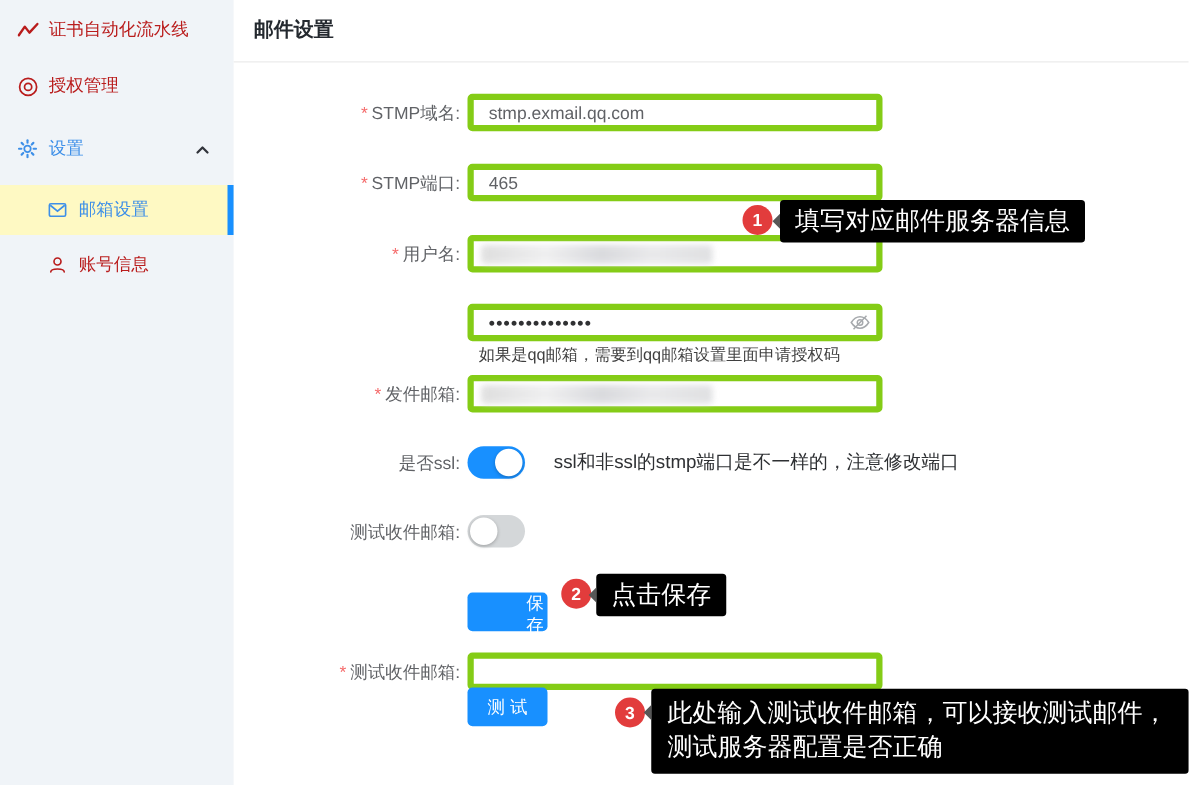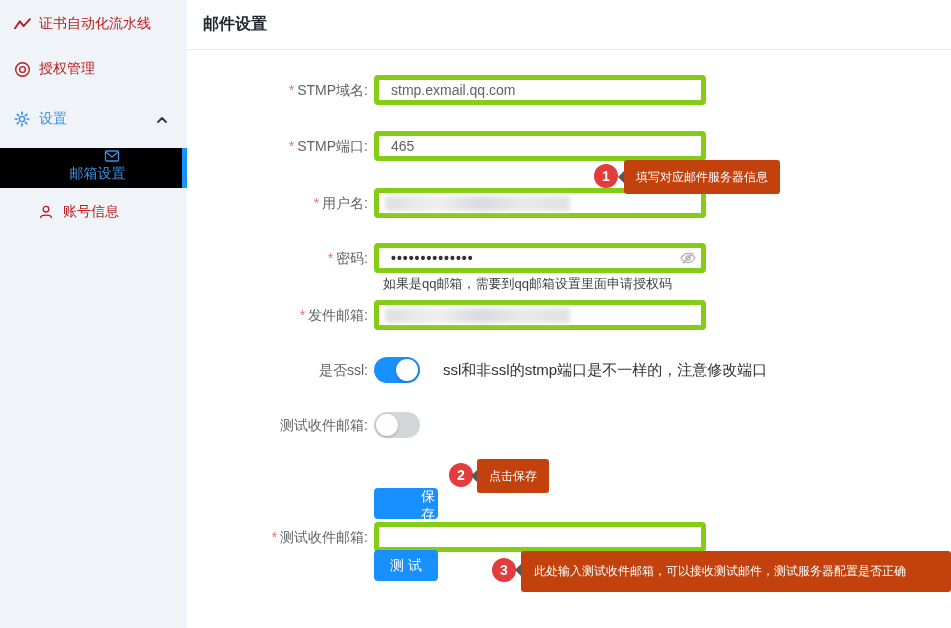--- a/index.html
+++ b/index.html
@@ -20,21 +20,21 @@
   }
   .side-item {
     position: absolute; left: 0; width: 187px; height: 40px;
     display: flex; align-items: center;
     font-size: 14px; color: #b91c1c; cursor: pointer;
   }
   .side-item .ico { margin-left: 14px; width: 17px; height: 17px; display: inline-flex; flex: 0 0 auto; }
   .side-item .lbl { margin-left: 8px; white-space: nowrap; }
   .side-item.sub .ico { margin-left: 38px; }
   .side-item.blue { color: #3d8fe8; }
-  .side-item.active-row { background: #000000; flex-direction: column; }
+  .side-item.active-row { background: #fef9c3; }
   .active-bar { position: absolute; right: 0; top: 0; width: 5px; height: 40px; background: #1890ff; }
   .chev { position: absolute; right: 19px; top: 14px; width: 12px; height: 12px; color: #30333a; }
   
   .main { position: absolute; left: 187px; top: 0; width: 764px; height: 628px; background: #fff; }
   .page-header {
     height: 50px; border-bottom: 1px solid #ebebeb;
     display: flex; align-items: center; padding-left: 16px;
     font-size: 16px; font-weight: bold; color: #24292f;
   }
   
@@ -79,22 +79,22 @@
     background: #1890ff; color: #fff; border: none; border-radius: 4px;
     font-size: 14px; cursor: pointer; font-family: inherit;
   }
   
   .badge {
     position: absolute; width: 24px; height: 24px; border-radius: 50%;
     background: #e23c3c; color: #fff; font-size: 14px; font-weight: bold;
     display: flex; align-items: center; justify-content: center;
   }
   .tip {
-    position: absolute; background: #c2410c; color: #fff; border-radius: 3px;
-    font-size: 12px; padding: 0 12px; height: 34px; line-height: 34px;
+    position: absolute; background: #000000; color: #fff; border-radius: 3px;
+    font-size: 20px; padding: 0 12px; height: 34px; line-height: 34px;
     white-space: nowrap;
   }
   .tip::before {
     content: ""; position: absolute; left: -6px; top: 50%; margin-top: -6px;
     border-top: 6px solid transparent; border-bottom: 6px solid transparent;
     border-right: 6px solid #575757;
   }
   .tip.multi {
     white-space: normal; height: auto; line-height: 27px;
     padding: 7px 13px; width: 430px;
@@ -187,21 +187,20 @@
 
   <div class="frow" style="top:188px;">
     <div class="flabel"><span class="req">*</span><span>用户名:</span></div>
     <div class="fctrl inp-wrap">
       <input class="inp" type="text" style="">
       <div class="redact"></div>
     </div>
   </div>
 
   <div class="frow" style="top:243px;">
-    <div class="flabel"><span class="req">*</span><span>密码:</span></div>
     <div class="fctrl inp-wrap">
       <input class="inp pwd" type="text" value="••••••••••••••" style="">
       <span class="eye">
         <svg viewBox="0 0 18 18" width="18" height="18" stroke="#a6a9ad">
             <path d="M2,9 C4,5.9 6.9,4.4 9,4.4 C11.1,4.4 14,5.9 16,9 C14,12.1 11.1,13.6 9,13.6 C6.9,13.6 4,12.1 2,9 Z" fill="none" stroke-width="1.2"></path>
             <circle cx="9" cy="9" r="2.2" fill="none" stroke-width="1.2"></circle>
             <line x1="3.8" y1="14.4" x2="14.2" y2="3.6" stroke-width="1.2"></line>
           </svg>
       </span>
     </div>
@@ -224,21 +223,21 @@
     <div class="toggle-note">ssl和非ssl的stmp端口是不一样的，注意修改端口</div>
   </div>
 
   <div class="frow" style="top:412px;">
     <div class="flabel" style="height:26px;line-height:26px;">测试收件邮箱:</div>
     <div class="fctrl switch">
         <span class="knob"></span>
       </div>
   </div>
 
-  <button class="btn" style="top:488px;padding-left:44px;">保 存</button>
+  <button class="btn" style="top:474px;padding-left:44px;">保 存</button>
 
   <div class="frow" style="top:522px;">
     <div class="flabel"><span class="req">*</span><span>测试收件邮箱:</span></div>
     <div class="fctrl inp-wrap"><input class="inp" type="text" style=""></div>
   </div>
 
   <button class="btn" style="top:550px;">测 试</button>
 
   <div class="badge" style="left:407px; top:164px;">1</div>
   <div class="tip" style="left:437px; top:160px;">填写对应邮件服务器信息</div>

